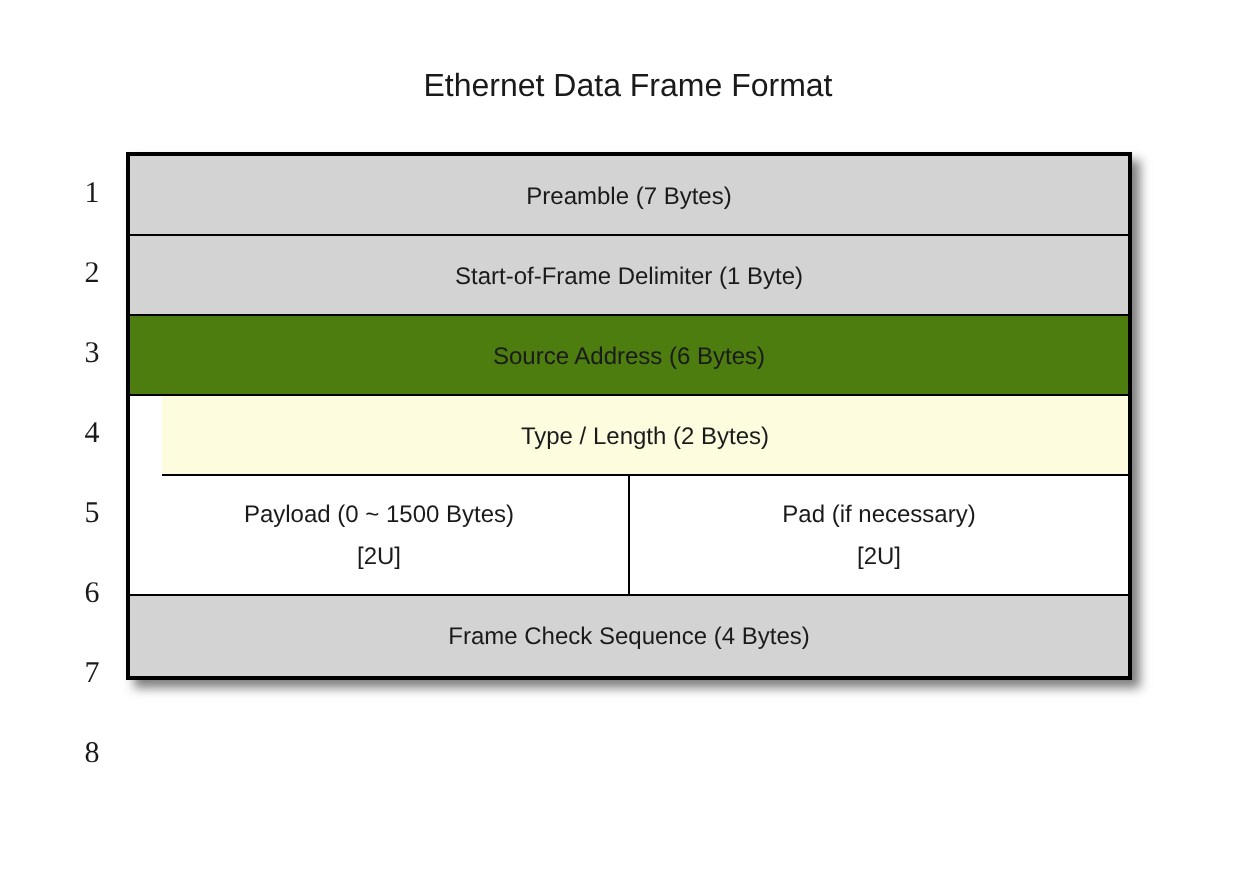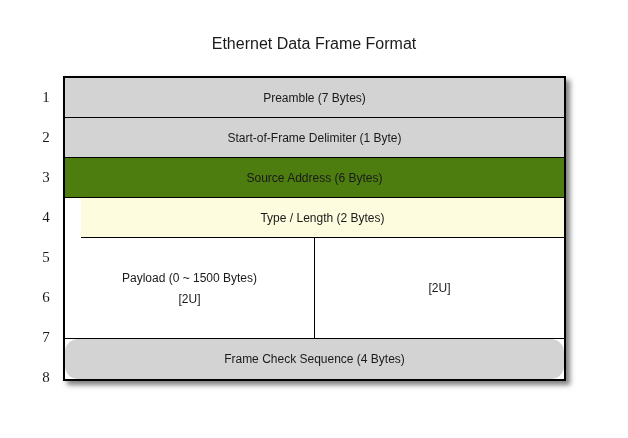--- a/index.html
+++ b/index.html
@@ -55,22 +55,22 @@
     background: #fff;
   }
   .frow {
     box-sizing: border-box;
     height: 40px;
     border-bottom: 1px solid #000;
     display: flex;
     align-items: center;
     justify-content: center;
   }
-  .frow.double { height: 101px; }
-  .frow.last { border-bottom: none; border-radius: 13px; }
+  .frow.double { height: 60px; }
+  .frow.last { border-bottom: none; }
   .flabel {
     font-size: 12px;
     color: #1a1a1a;
     white-space: nowrap;
   }
   .pcell {
     box-sizing: border-box;
     flex: 1;
     height: 100%;
     display: flex;
@@ -117,20 +117,21 @@
     <div class="frow" style="background-color: rgb(253, 252, 223); margin-left: 16px;">
       <span class="flabel">Type / Length (2 Bytes)</span>
     </div>
 
     <div class="frow double" style="background-color: rgb(255, 255, 255);">
       <div class="pcell left">
         <span class="flabel">Payload (0 ~ 1500 Bytes)</span>
         <span class="flabel">[2U]</span>
       </div>
       <div class="pcell">
+        <span class="flabel">Pad (if necessary)</span>
         <span class="flabel">[2U]</span>
       </div>
     </div>
 
     <div class="frow last" style="background-color: rgb(211, 211, 211);">
       <span class="flabel">Frame Check Sequence (4 Bytes)</span>
     </div>
 
   </div>
 </div>

